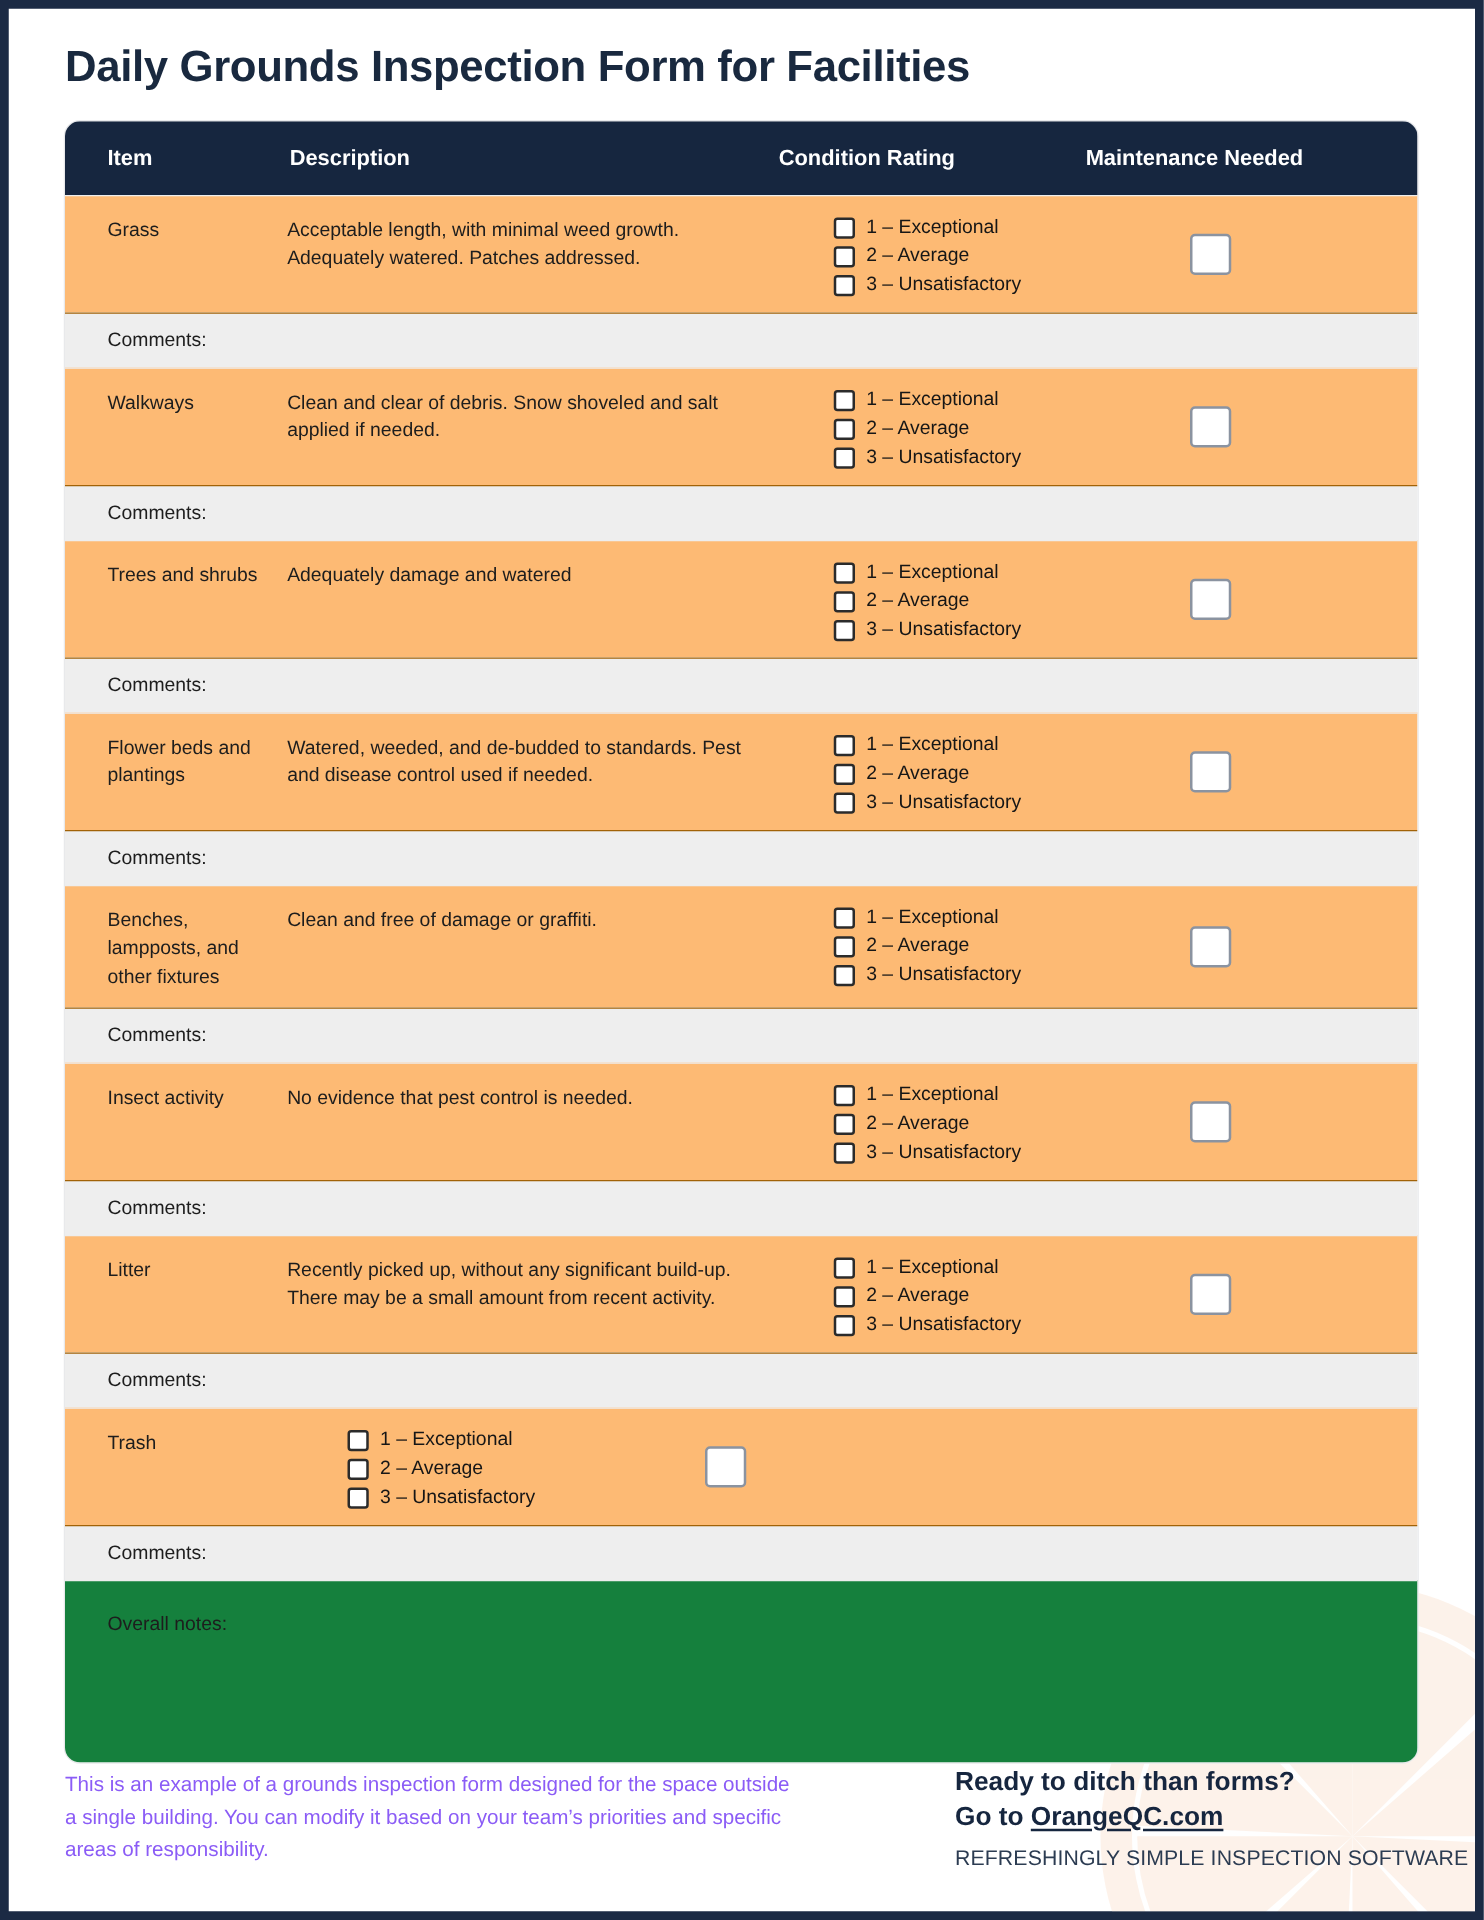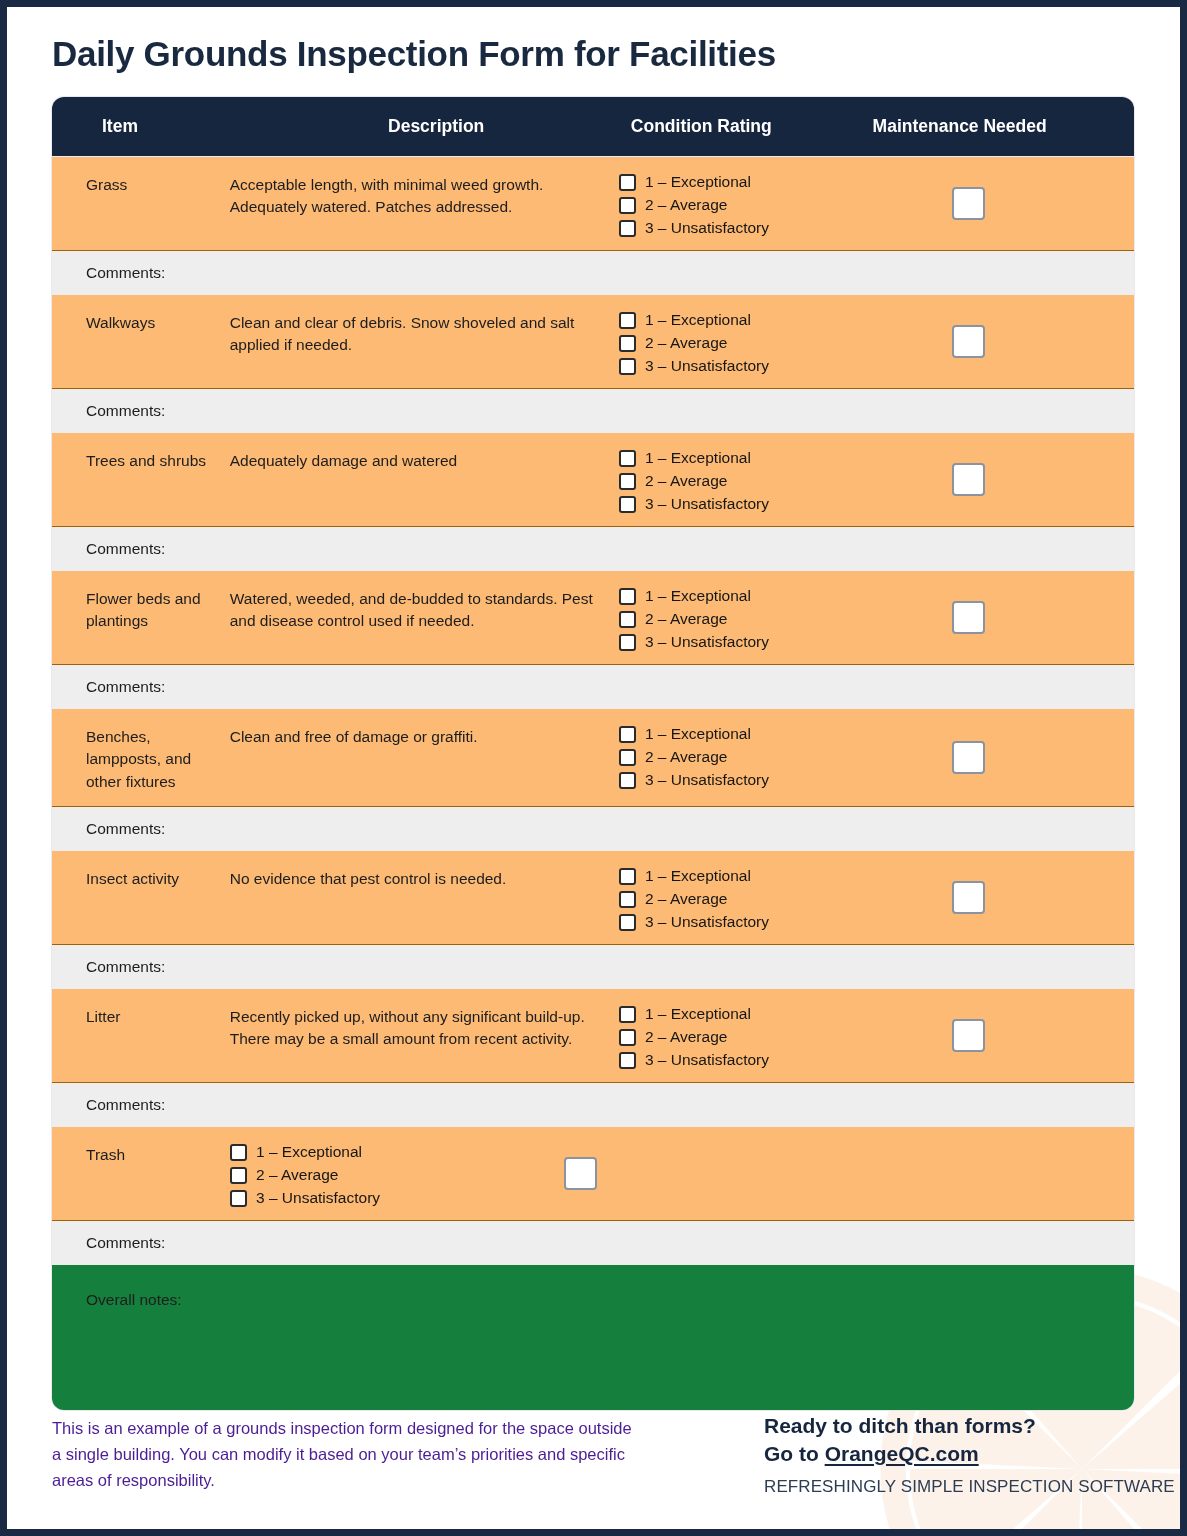--- a/index.html
+++ b/index.html
@@ -66,22 +66,22 @@
   .thead {
     background: #16263f;
     height: 59px;
     display: flex;
     align-items: center;
     color: #ffffff;
     font-size: 17.5px;
     font-weight: bold;
   }
 
-  .col-item   { width: 178px; padding-left: 34px; margin-left: 16px; }
-  .col-desc   { width: 390px; padding-left: 2px; text-align: center; }
+  .col-item   { width: 178px; padding-left: 34px; }
+  .col-desc   { width: 390px; padding-left: 2px; }
   .col-cond   { width: 248px; padding-left: 4px; }
   .col-maint  { width: 268px; padding-left: 2px; }
 
   .row {
     display: flex;
     background: #fdba74;
     border-top: 1px solid #ededed;
     padding-top: 13px;
     padding-bottom: 13px;
     align-items: flex-start;
@@ -119,20 +119,21 @@
     padding-left: 86px;
     align-self: center;
   }
 
   .opt {
     display: flex;
     align-items: center;
     margin-bottom: 5px;
     font-size: 15.5px;
     color: #161616;
+    margin-left: 48px;
   }
   .opt:last-child { margin-bottom: 0; }
 
   .cbox-sm {
     width: 17px;
     height: 17px;
     border: 2px solid #2b2b2b;
     border-radius: 3px;
     background: #ffffff;
     margin-right: 9px;
@@ -179,21 +180,21 @@
     z-index: 2;
   }
 
   .footer-left {
     position: absolute;
     left: 45px;
     top: 13px;
     width: 590px;
     font-size: 16.5px;
     line-height: 1.58;
-    color: #4c1d95;
+    color: #8b5cf6;
   }
 
   .footer-right {
     position: absolute;
     left: 757px;
     top: 10px;
     width: 390px;
   }
 
   .cta-line {

